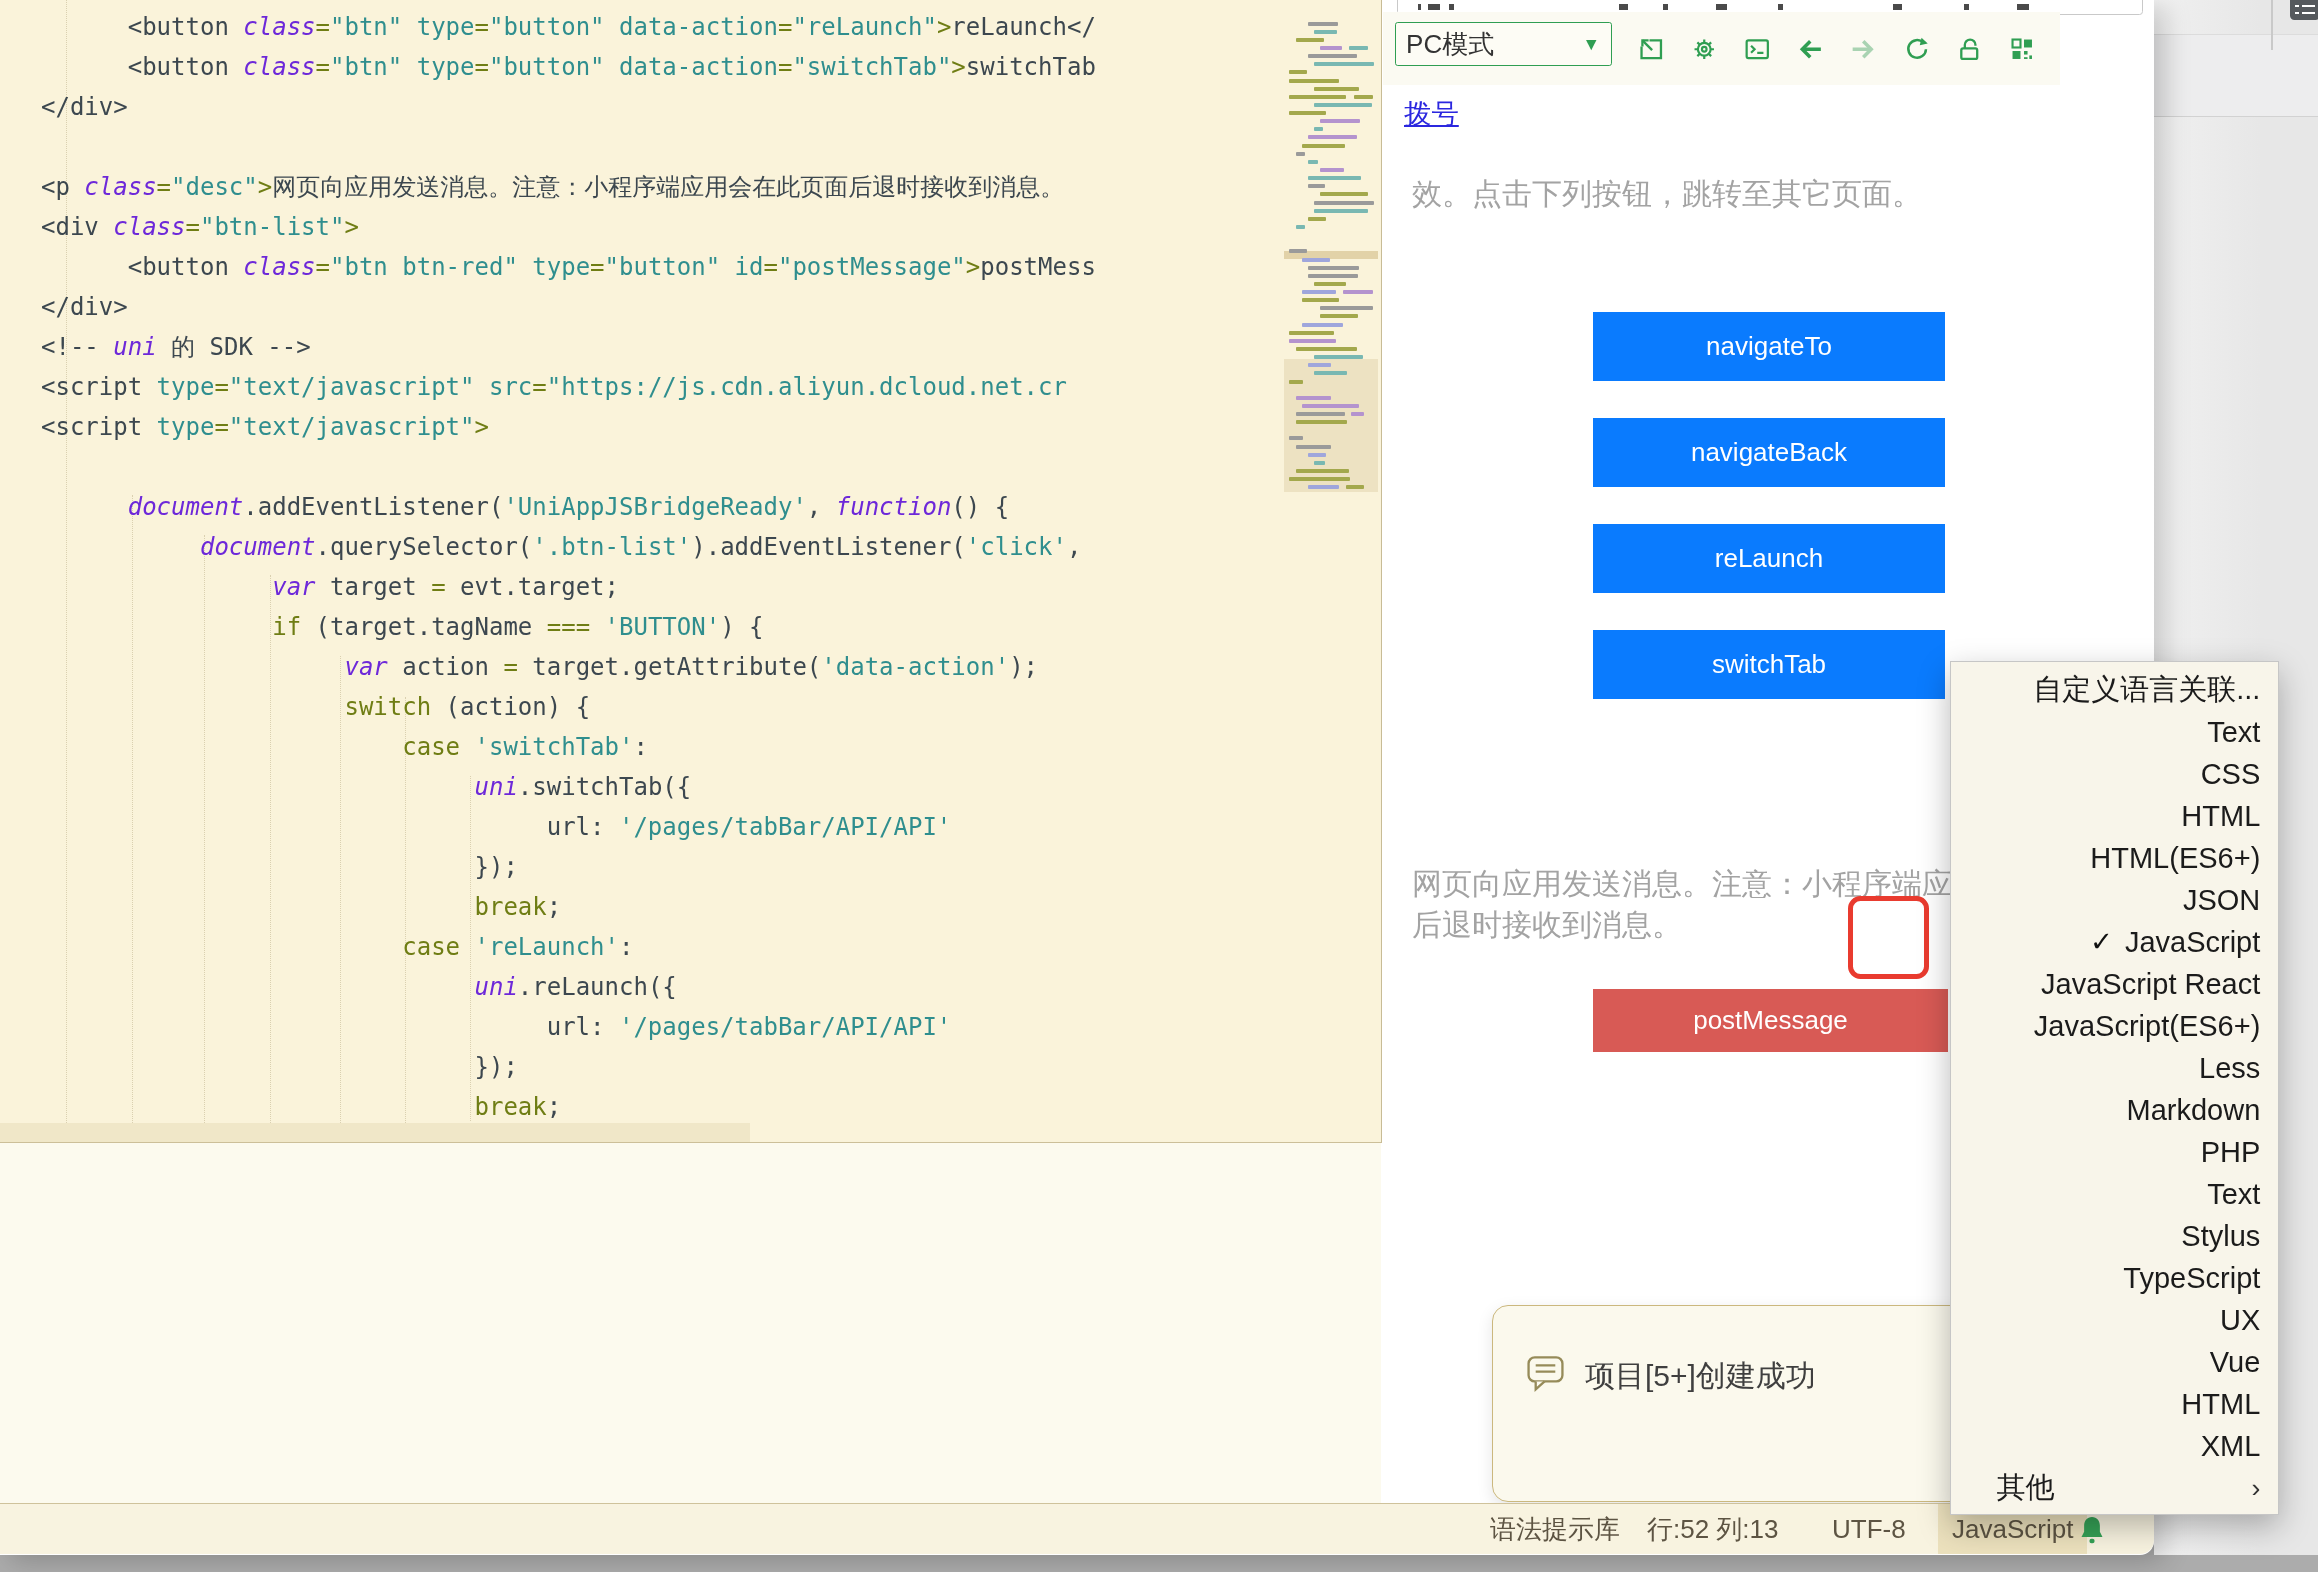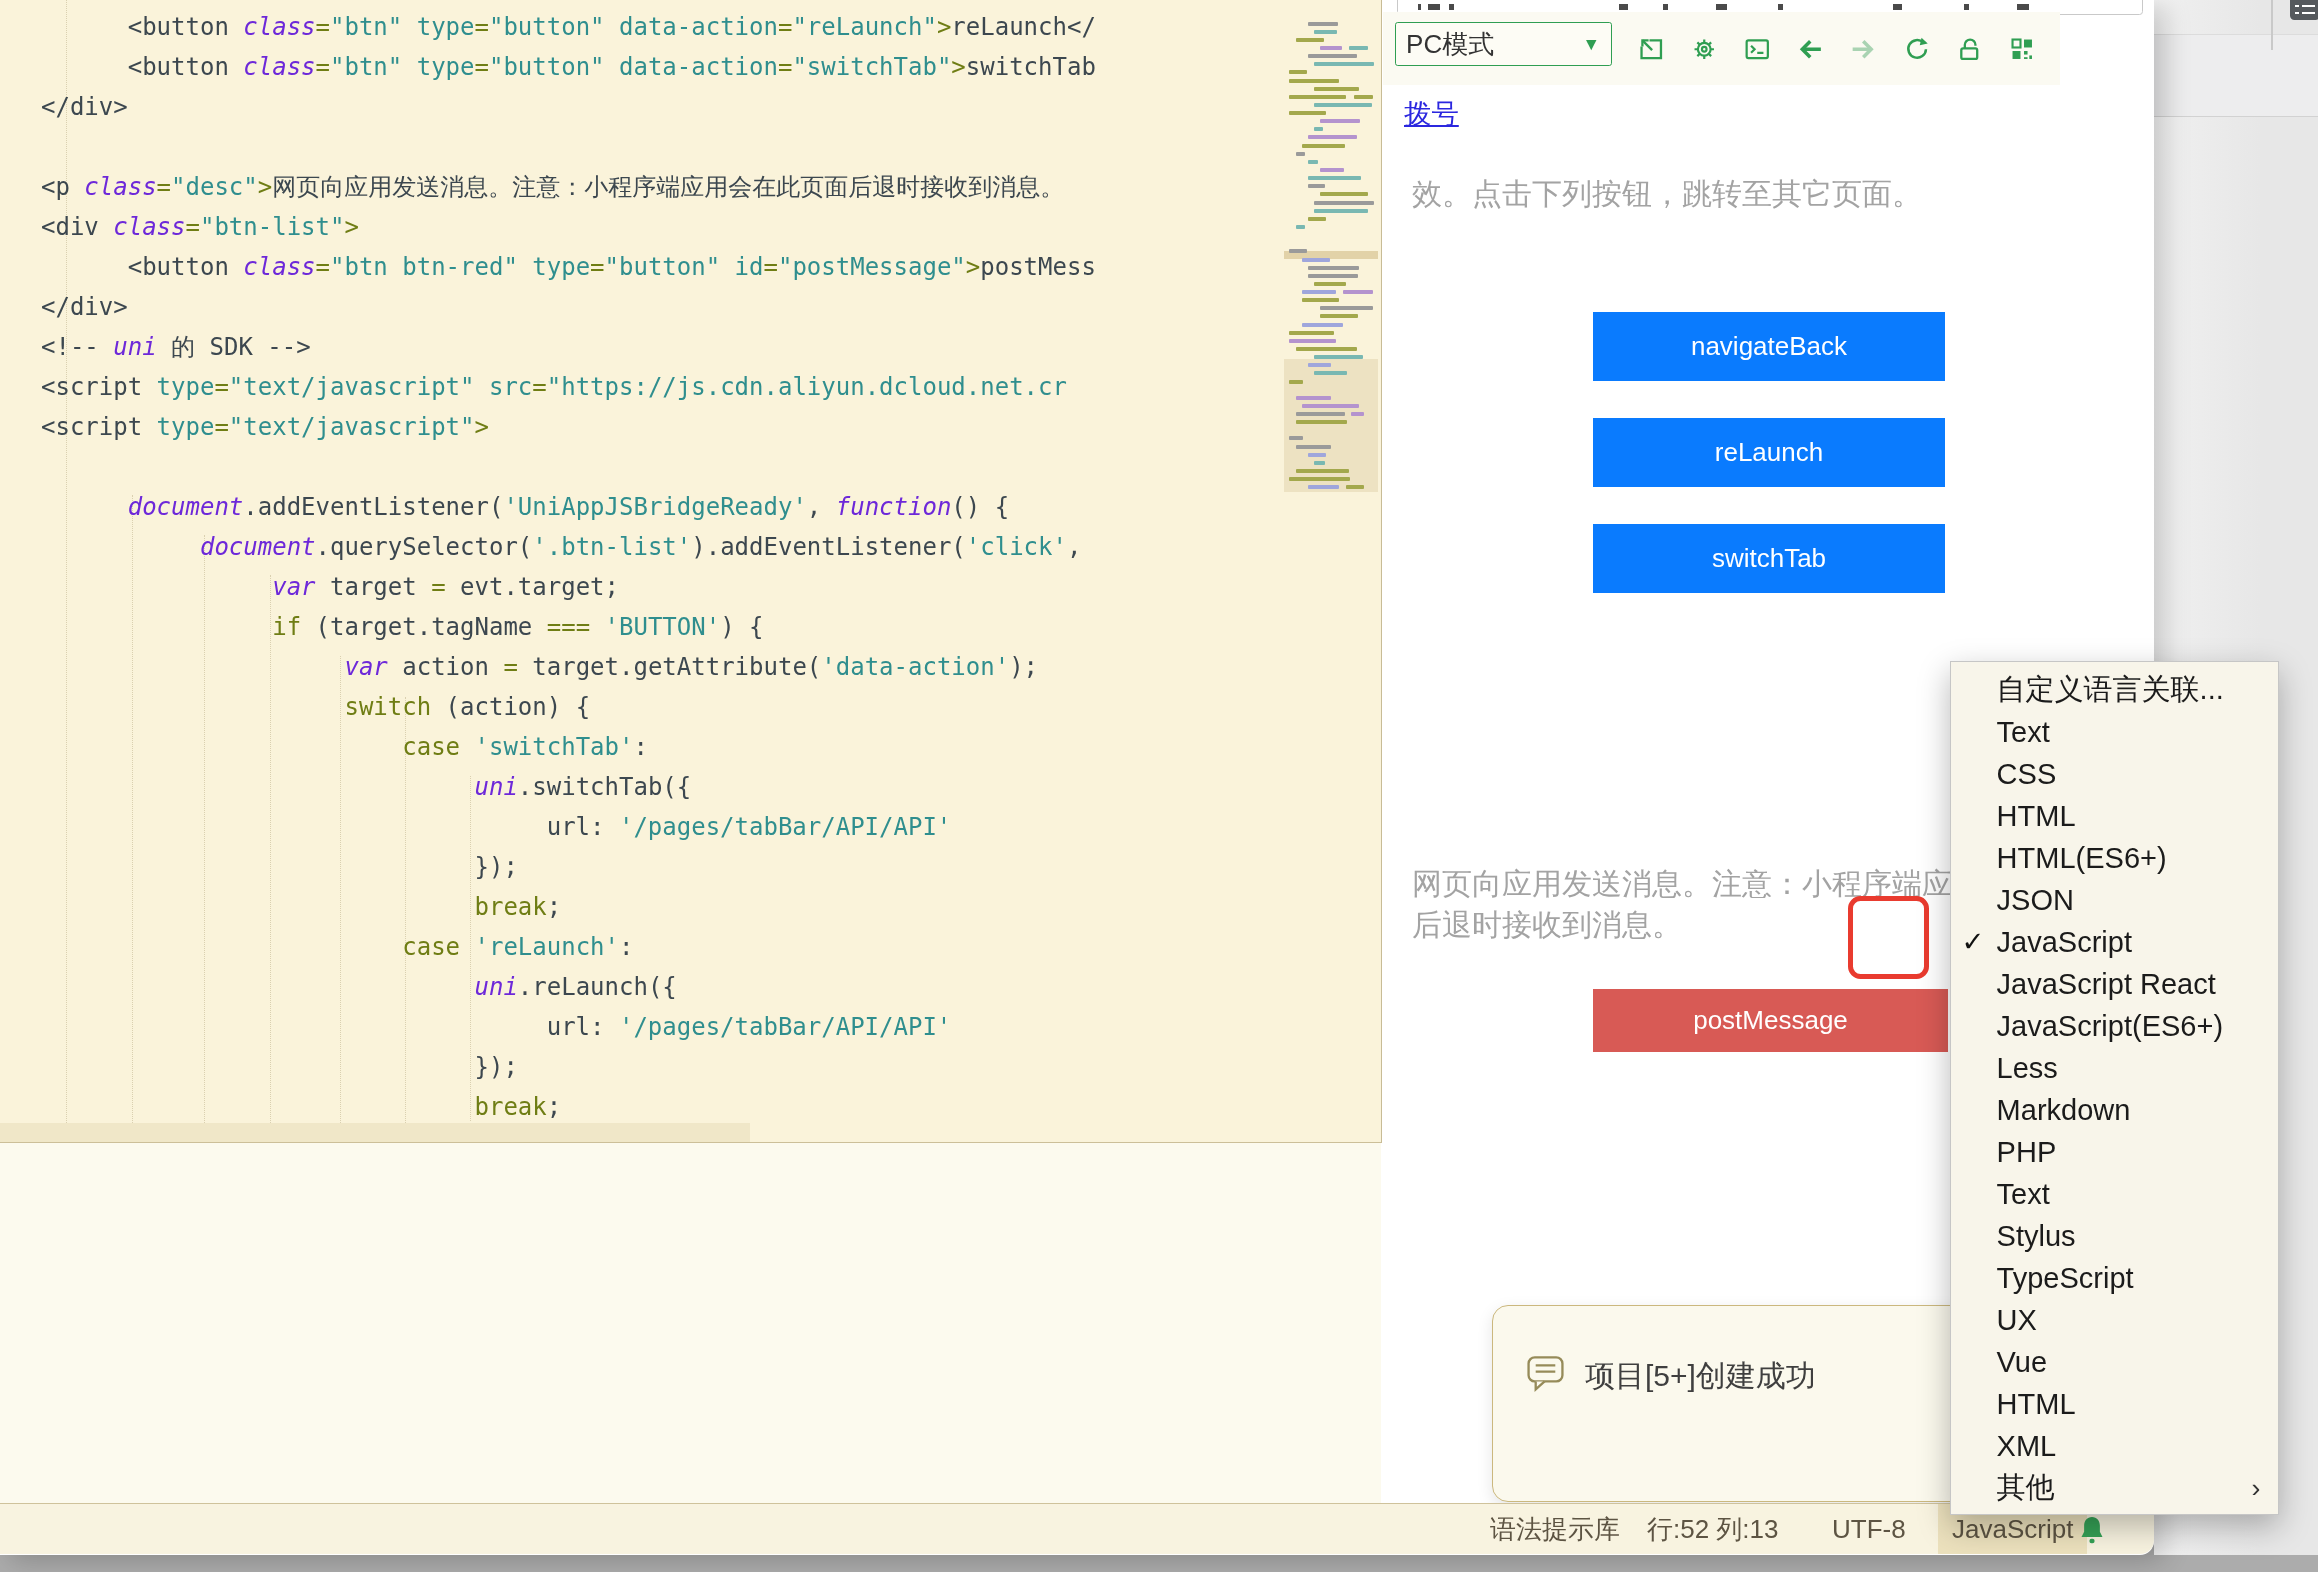--- a/index.html
+++ b/index.html
@@ -69,21 +69,21 @@
              border-top:0.9px solid #CFC29B;border-radius:0 0 14px 0;box-sizing:border-box;
              font-size:26px;color:#5D5443;z-index:6;}
   .st{position:absolute;top:0;height:50px;line-height:50px;}
   .stchip{position:absolute;left:1938px;top:0;height:50px;line-height:50px;padding:0 14px;background:#ECE1BD;}
   .stbell{position:absolute;left:2078px;top:10.6px;width:28px;height:30px;}
   
   .menu{position:absolute;left:1950px;top:661px;width:329px;height:854px;background:#F8F5EA;
         border:0.9px solid #C6C6C6;box-shadow:0 10.6px 30px rgba(0,0,0,.28);z-index:50;
         padding:7px 0;box-sizing:border-box;}
   .mi{height:42px;display:flex;align-items:center;font-size:29px;color:#1B1B1B;
-      padding:0 17.7px 0 10.6px;cursor:pointer;}
+      padding:0 17.7px 0 10.6px;cursor:pointer;justify-content:flex-end;}
   .mi .chk{width:35px;font-size:27.4px;color:#111;flex:none;}
   .mi .sub{margin-left:auto;font-size:26.5px;color:#333;}
   svg{display:block;}
 </style>
 </head>
 <body>
 
 <div class="stage">
 
   <div class="bg-right"></div>
@@ -267,20 +267,21 @@
               </svg>
           </span>
         </div>
       </div>
       <div class="pcontent">
         <a class="dial">拨号</a>
         <div class="intro">
           <div>效。点击下列按钮，跳转至其它页面。</div>
         </div>
         <div class="navbtns" id="nav-buttons">
+            <div class="nbtn">navigateTo</div>
             <div class="nbtn">navigateBack</div>
             <div class="nbtn">reLaunch</div>
             <div class="nbtn">switchTab</div>
           </div>
         <div class="desc2">
           <div>网页向应用发送消息。注意：小程序端应用</div>
           <div>后退时接收到消息。</div>
         </div>
         <div class="redbox"></div>
         <div class="postbtn">postMessage</div>

